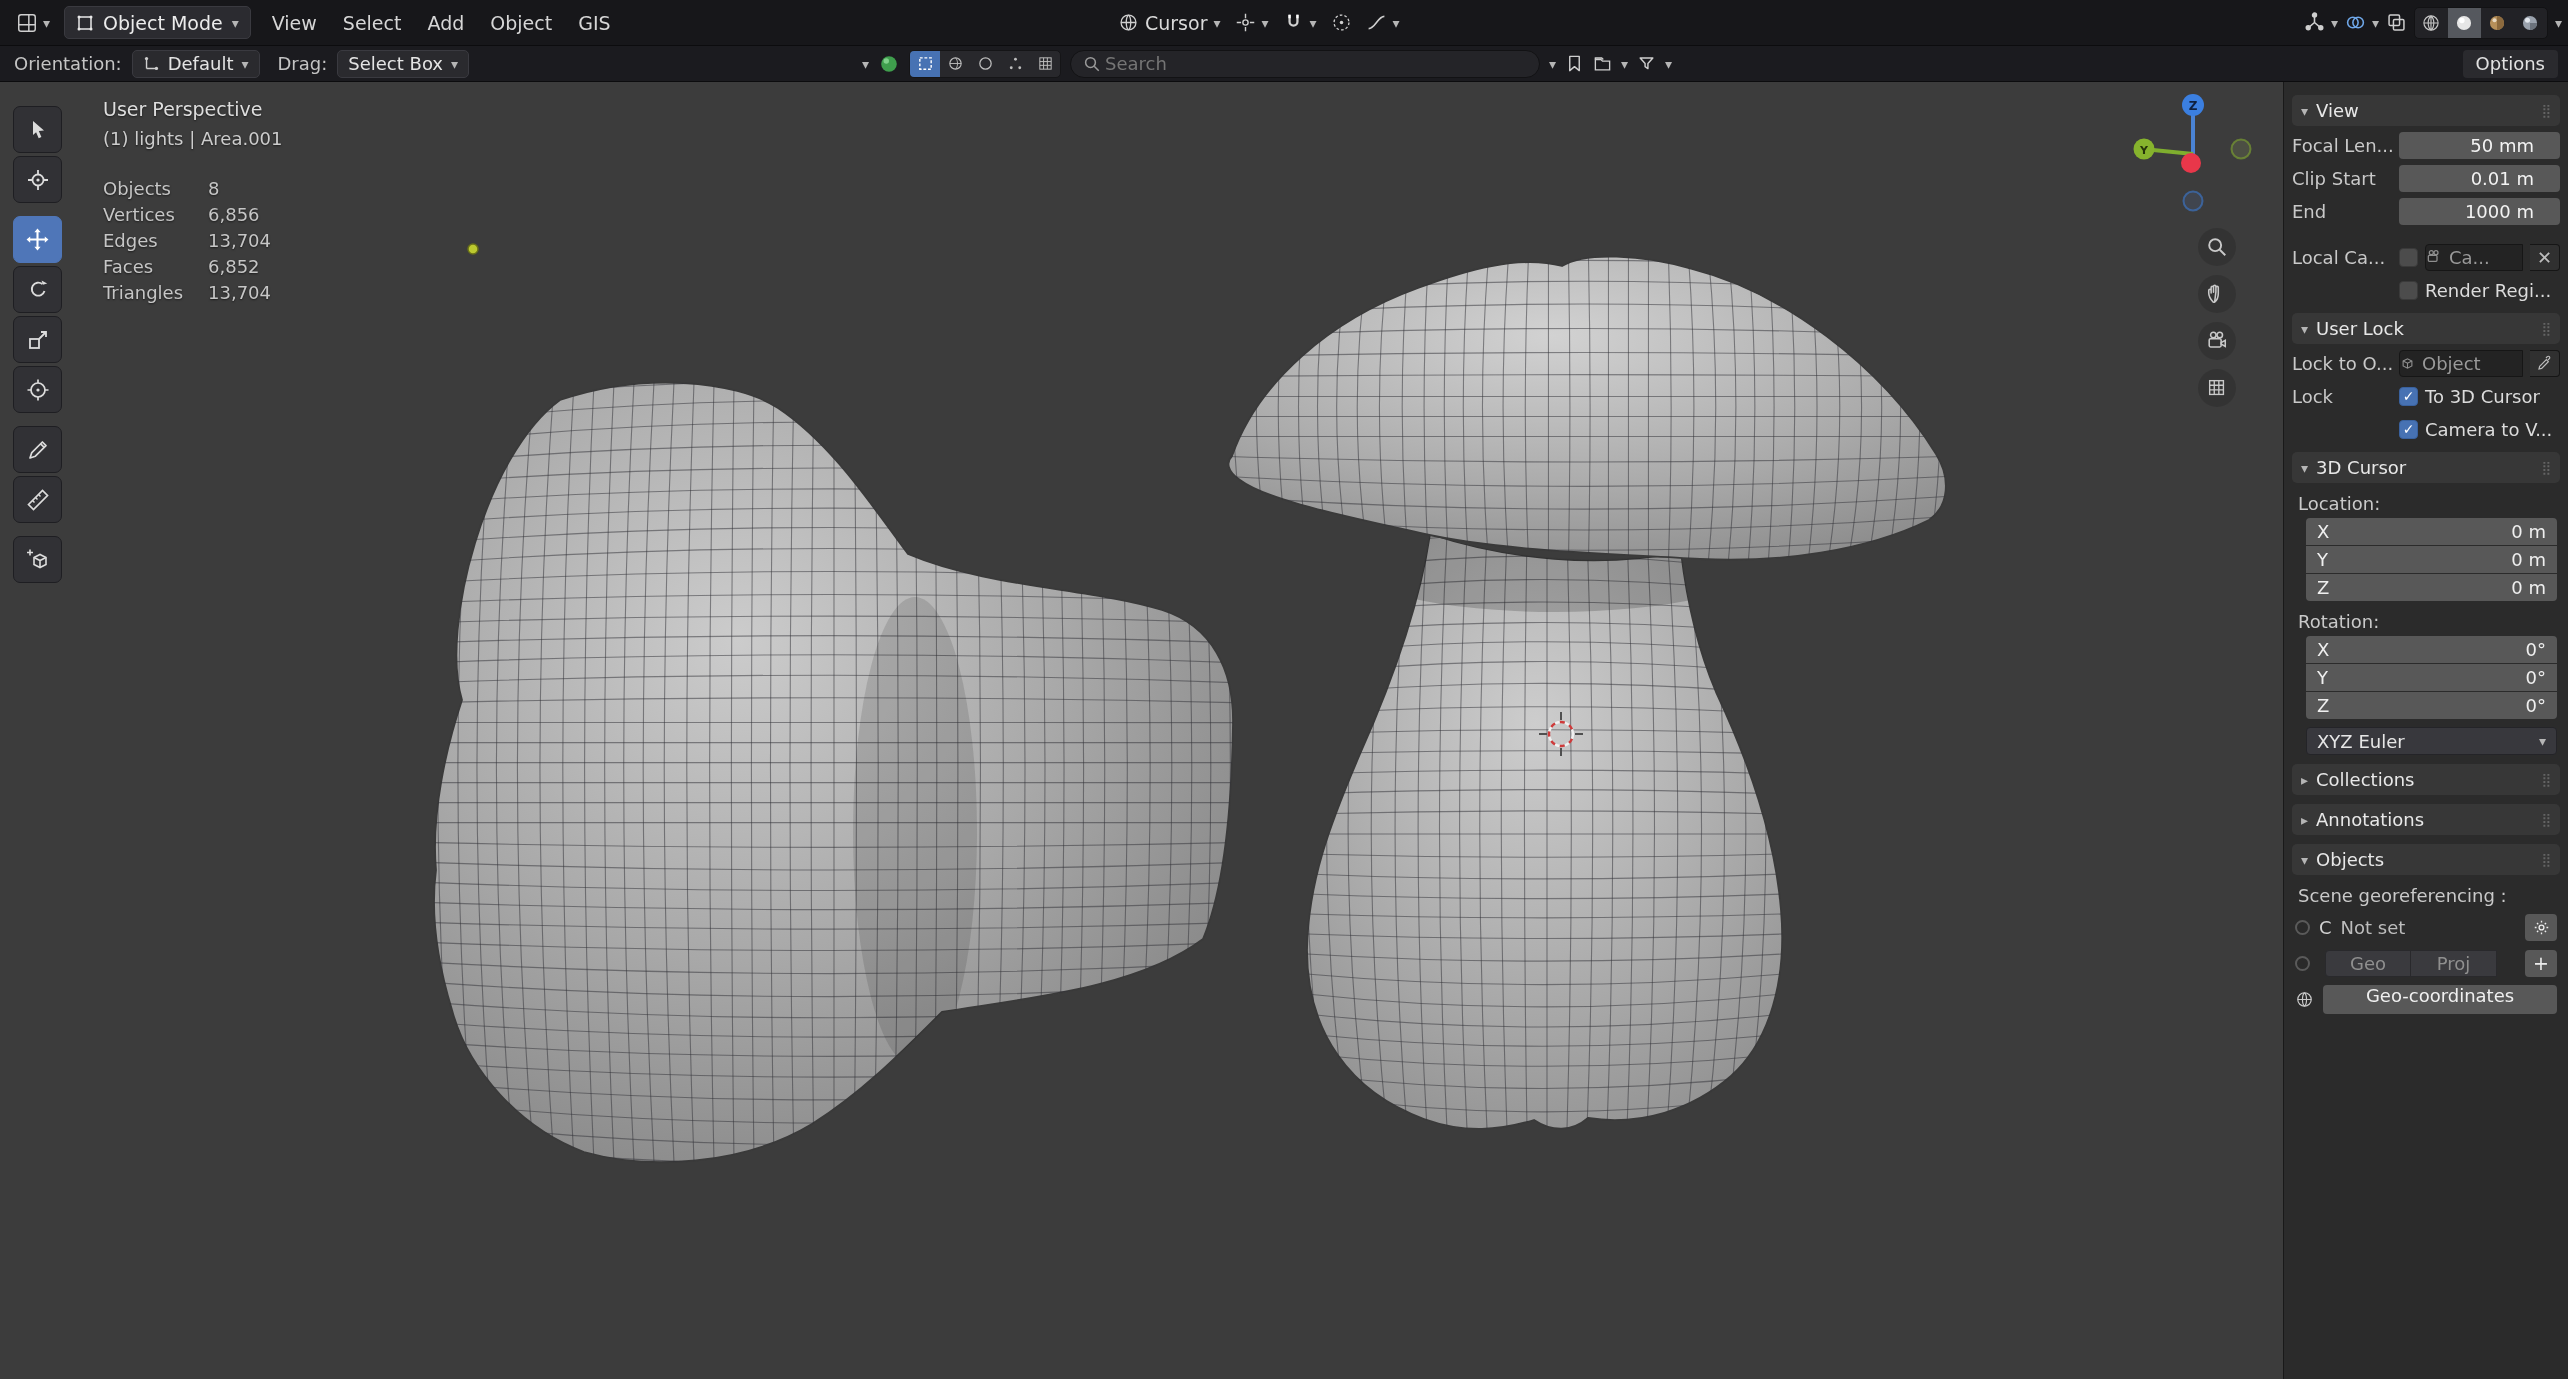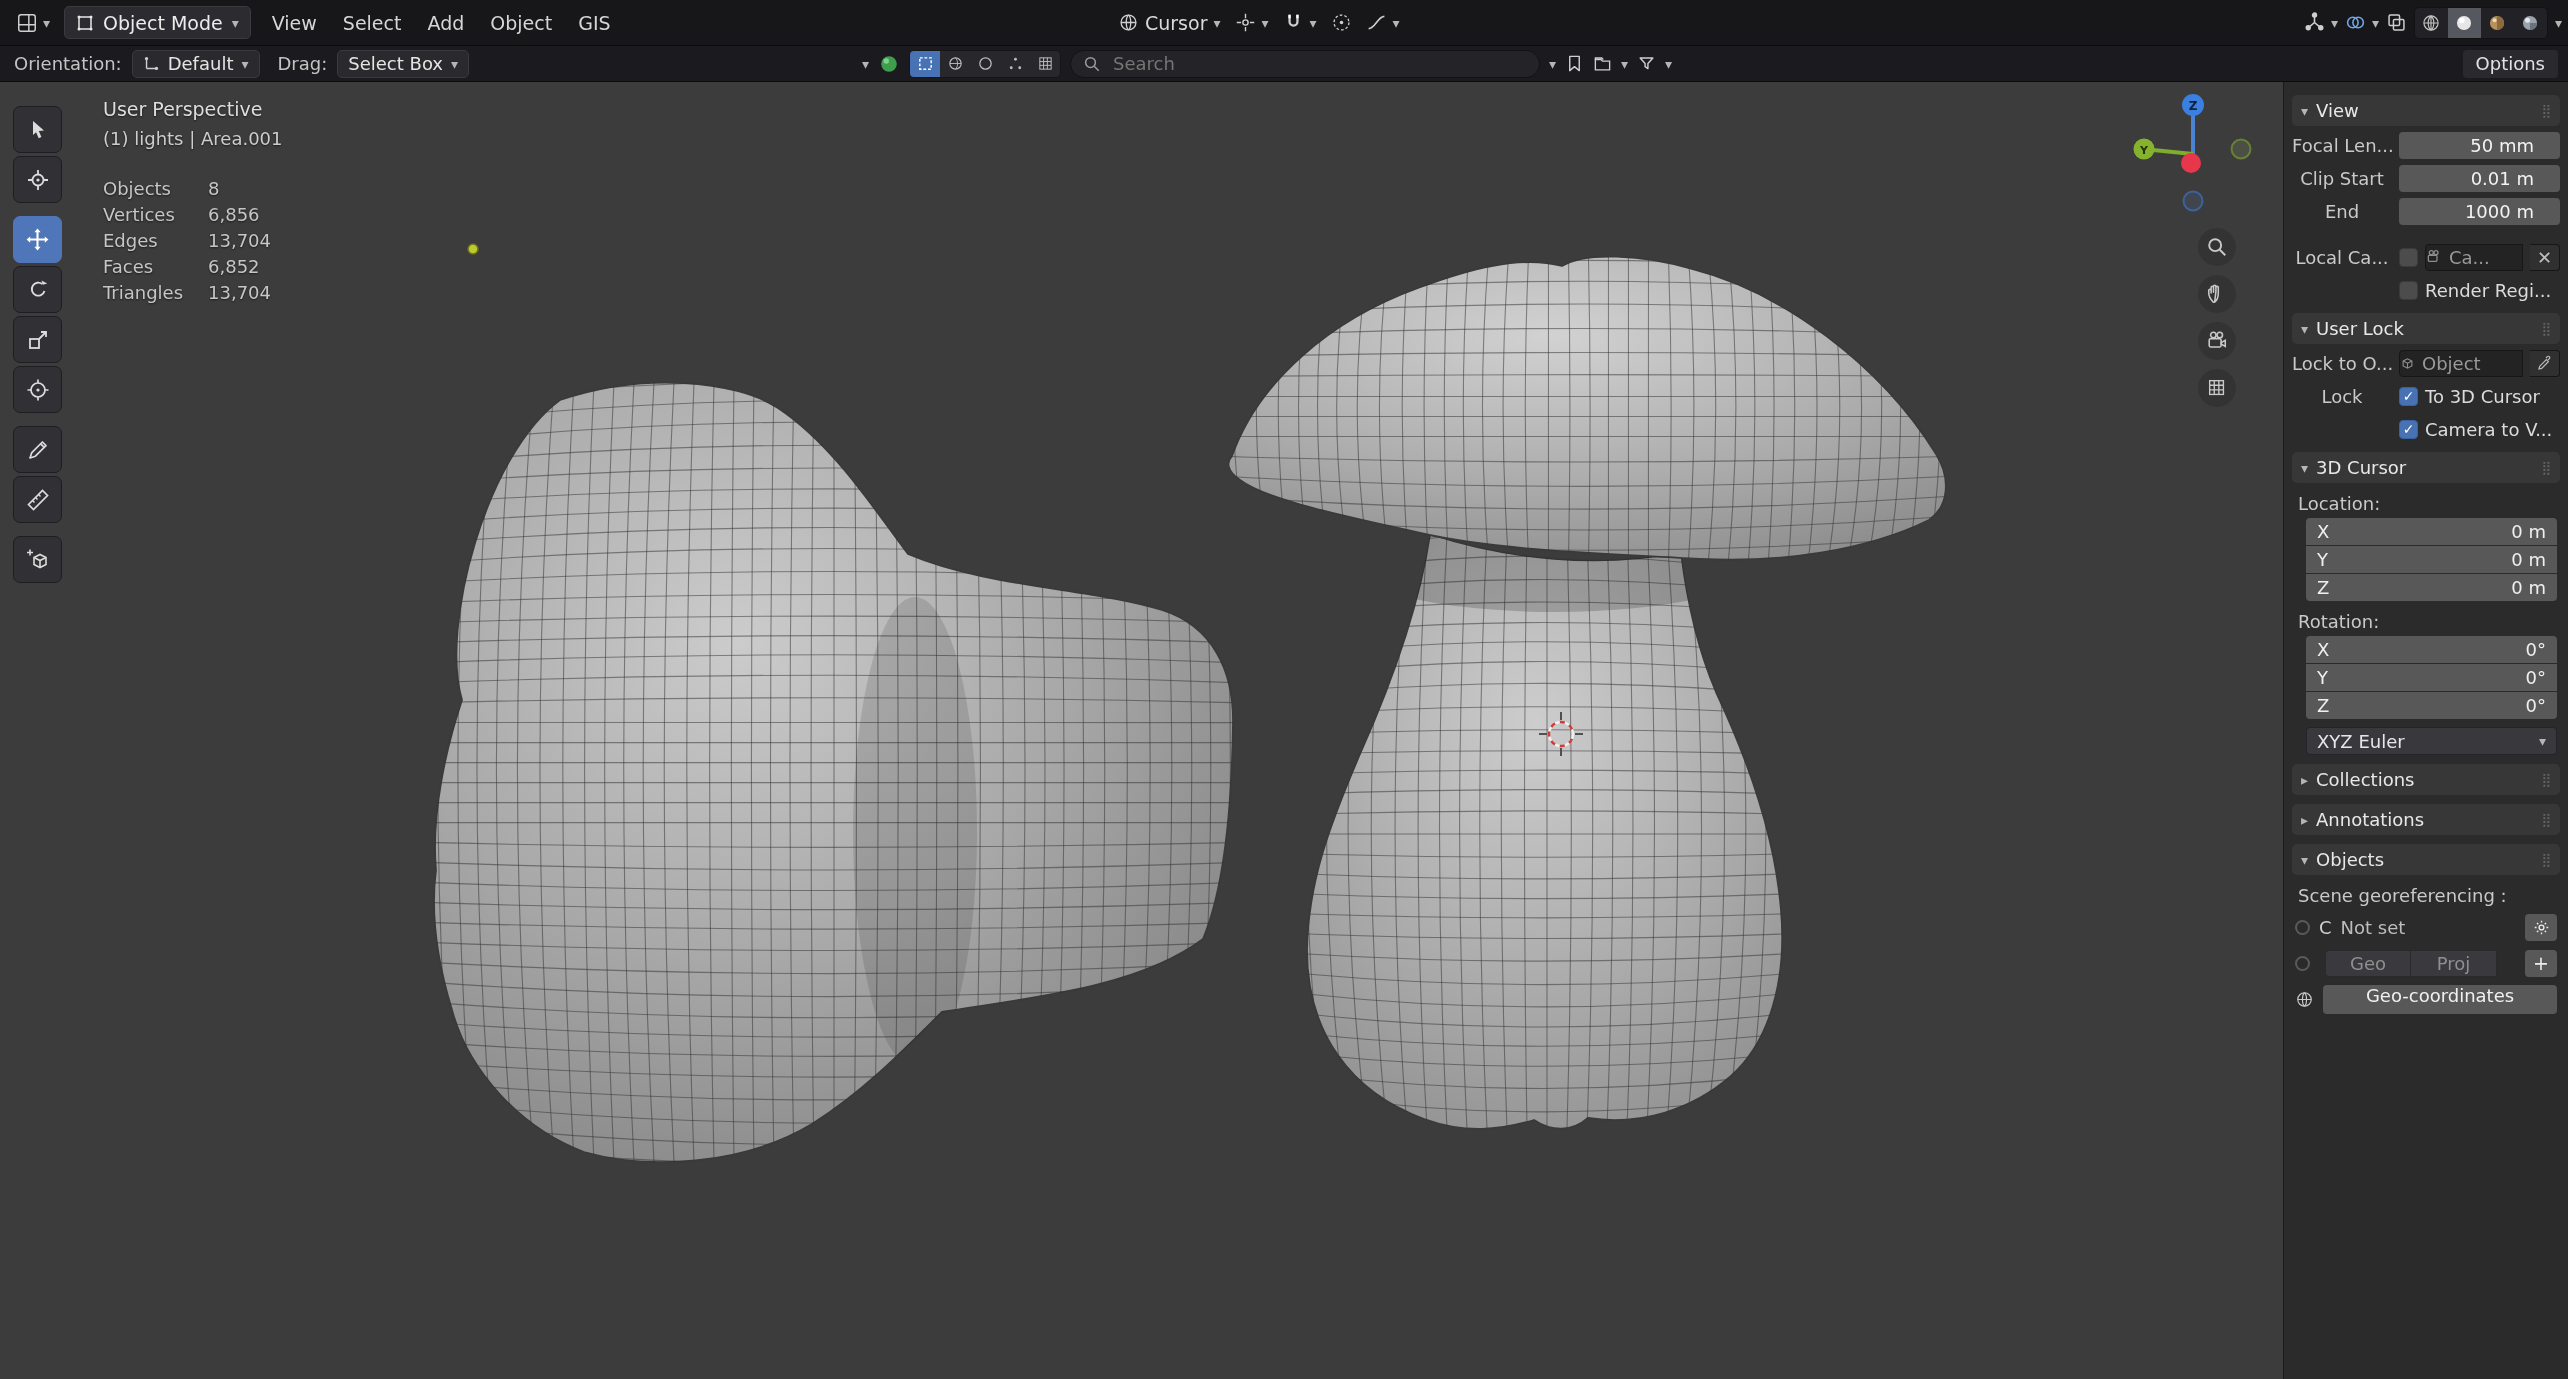--- a/index.html
+++ b/index.html
@@ -29,21 +29,21 @@
   .toolrow{position:absolute;top:46px;left:0;right:0;height:36px;background:#1b1b1f;
     border-bottom:1px solid #0c0c0e;display:flex;align-items:center;padding:0 14px;
     z-index:39;font-size:18px;color:#cfcfcf}
   .drop{display:flex;align-items:center;gap:8px;background:#2a2a2e;border:1px solid #3a3a40;
     border-radius:5px;height:28px;padding:0 10px;color:#e4e4e4;margin-left:10px}
   .rowlabel{color:#c4c4c4}
   .toolrow-center{position:absolute;left:862px;display:flex;align-items:center;gap:9px}
   .seg{display:flex;background:#28282c;border:1px solid #151517;border-radius:5px;overflow:hidden}
   .seg-btn{width:30px;height:26px;display:flex;align-items:center;justify-content:center}
   .seg-btn.active{background:#4772b3}
-  .search{display:flex;align-items:center;gap:12px;width:470px;height:28px;background:#242428;
+  .search{display:flex;align-items:center;gap:4px;width:470px;height:28px;background:#242428;
     border:1px solid #121214;border-radius:14px;padding:0 12px}
   .search input{flex:1;background:transparent;border:none;outline:none;color:#cfcfcf;
     font-size:18px;font-family:"DejaVu Sans",sans-serif}
   .options-btn{position:absolute;right:10px;background:#2a2a2e;border-radius:4px;height:28px;
     display:flex;align-items:center;padding:0 13px;color:#e2e2e2}
 
   
   .viewport{position:absolute;top:82px;left:0;width:2283px;bottom:0;background:#3c3c3c;overflow:hidden}
   #scene{position:absolute;left:0;top:0;z-index:0}
   .wire{fill:none;stroke:#34343a;stroke-opacity:.52;stroke-width:1.1}
@@ -65,21 +65,21 @@
   .vbtn{width:38px;height:38px;border-radius:19px;background:rgba(22,22,24,.22);
     display:flex;align-items:center;justify-content:center}
 
   
   .sidebar{position:absolute;top:82px;right:0;bottom:0;width:285px;background:#2b2b2b;
     border-left:1px solid #191919;padding:4px 8px 0 8px;font-size:18px;color:#d2d2d2;z-index:10}
   .phead{height:31px;background:#373737;border-radius:5px;display:flex;align-items:center;gap:8px;
     padding:0 9px;color:#e8e8e8;margin-top:9px}
   .phead .grip{margin-left:auto;color:#646464;font-size:13px}
   .prow{display:flex;align-items:center;margin-top:5px;height:28px;gap:7px}
-  .plabel{width:100px;text-align:center;color:#c9c9c9;white-space:nowrap;overflow:hidden;flex:none}
+  .plabel{width:100px;text-align:left;color:#c9c9c9;white-space:nowrap;overflow:hidden;flex:none}
   .pfield{flex:1;height:27px;background:#585858;border-radius:4px;display:flex;align-items:center;
     justify-content:flex-end;padding:0 26px;color:#f3f3f3}
   .pfield-dark{flex:1;height:27px;background:#232323;border:1px solid #161616;border-radius:4px 0 0 4px;
     display:flex;align-items:center;gap:7px;padding:0 0;color:#9a9a9a;overflow:hidden}
   .pbtn-attach{width:30px;height:27px;background:#303030;border:1px solid #161616;border-left:none;
     border-radius:0 4px 4px 0;display:flex;align-items:center;justify-content:center;color:#bdbdbd}
   .cb{width:19px;height:19px;border-radius:4px;background:#4c4c4c;border:1px solid #3a3a3a;flex:none;
     display:flex;align-items:center;justify-content:center;color:#fff;font-size:14px}
   .cb.on{background:#4772b3;border-color:#39619e}
   .cblabel{color:#dcdcdc}

